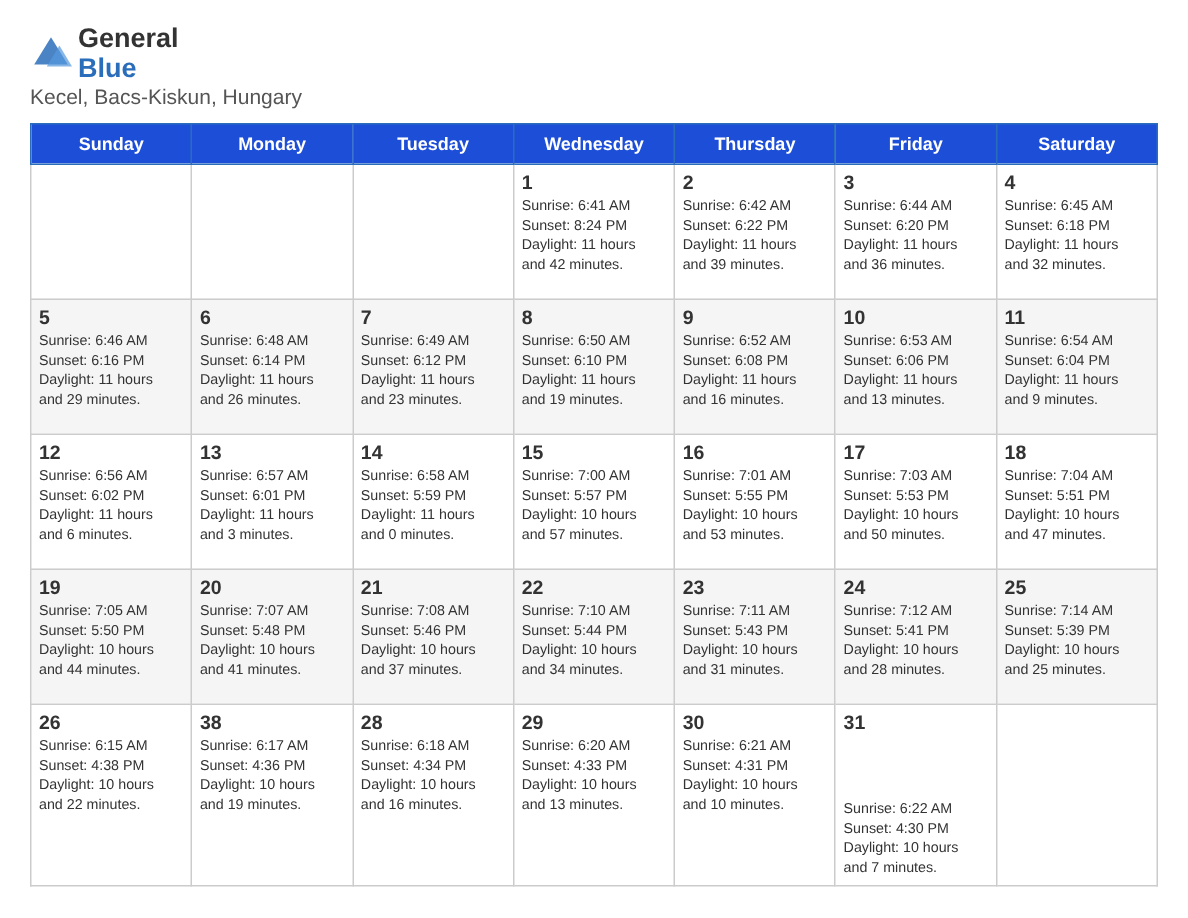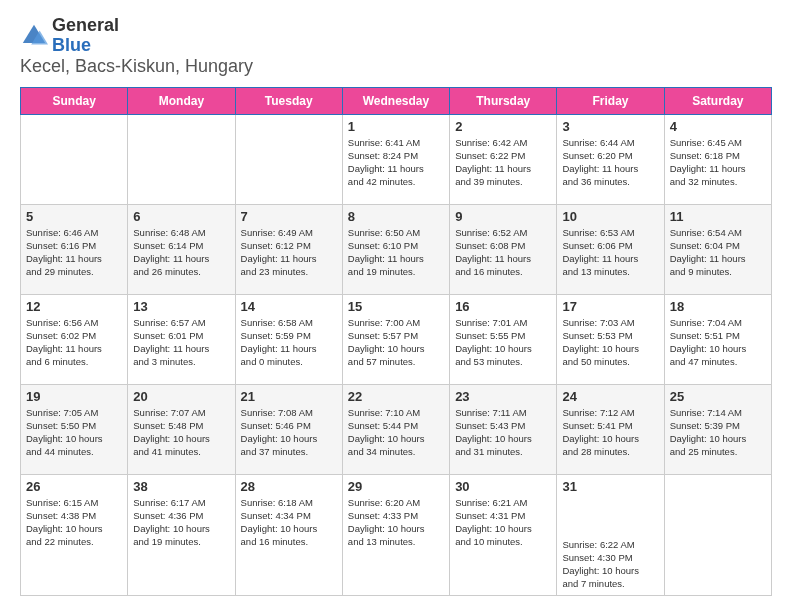--- a/index.html
+++ b/index.html
@@ -38,31 +38,31 @@
     .title-block {
       text-align: right;
     }
     .calendar-title {
       font-size: 36px;
       font-weight: bold;
       color: #333;
       line-height: 1.1;
     }
     .calendar-subtitle {
-      font-size: 18px;
+      font-size: 14px;
       color: #555;
       text-align: center;
     }
     table {
       width: 100%;
       border-collapse: collapse;
       table-layout: fixed;
     }
     thead tr th {
-      background-color: #ec4899;
+      background-color: #1d4ed8;
       color: #fff;
       font-size: 12px;
       font-weight: bold;
       padding: 6px 4px;
       text-align: center;
       border: 1px solid #2a6ebb;
     }
     tbody tr td {
       border: 1px solid #ccc;
       vertical-align: top;

